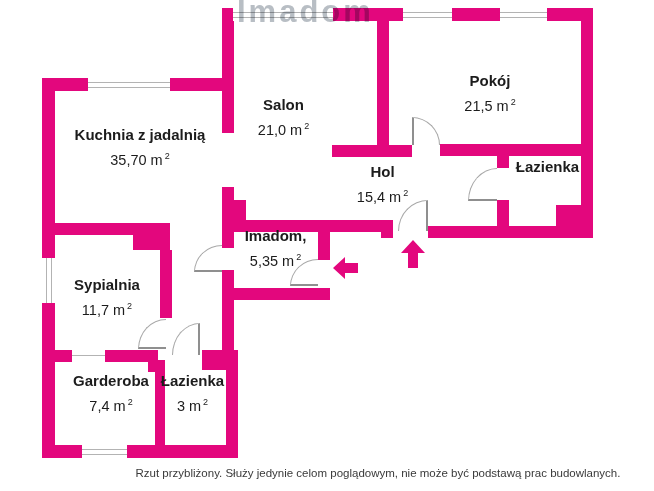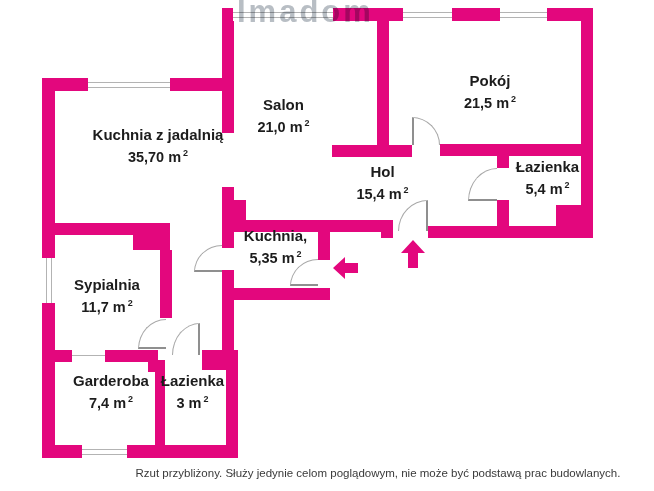--- a/index.html
+++ b/index.html
@@ -22,21 +22,21 @@
   .opening{position:absolute;background:#ffffff;z-index:2;}
   .opening::before{content:"";position:absolute;left:0;right:0;top:45%;height:1px;background:#b3b3b3;}
   .door{position:absolute;background:#ffffff;z-index:3;box-sizing:border-box;}
   .door.tl{border-radius:100% 0 0 0;border-top:1.5px solid var(--doorline);border-left:1.5px solid var(--doorline);}
   .door.tr{border-radius:0 100% 0 0;border-top:1.5px solid var(--doorline);border-right:1.5px solid var(--doorline);}
   .leaf-b{border-bottom:2px solid var(--leaf);}
   .leaf-r{border-right:2px solid var(--leaf);}
   .leaf-l{border-left:2px solid var(--leaf);}
   .rlabel{position:absolute;text-align:center;z-index:4;}
   .rname{font-weight:bold;font-size:15px;line-height:18px;white-space:nowrap;}
-  .rarea{font-size:14.5px;line-height:18px;white-space:nowrap;font-weight:bold;}
+  .rarea{font-size:14.5px;line-height:24px;white-space:nowrap;}
   .rarea .u{margin-left:4px;}
   .rarea sup{font-size:9px;margin-left:2px;}
   .arrow{position:absolute;z-index:4;}
   .arrow svg{display:block;}
   #watermark{
     position:absolute;left:237px;top:-6px;z-index:5;
     font-size:31px;font-weight:bold;letter-spacing:3px;
     color:#7e8894;opacity:0.55;mix-blend-mode:multiply;pointer-events:none;
   }
   #disclaimer{
@@ -89,21 +89,21 @@
   <div class="opening" style="left:72px;top:350px;width:33px;height:12px;"></div>
 
   <div class="door tr leaf-l" style="left:412px;top:117px;width:28px;height:28px;"></div>
   <div class="door tl leaf-b" style="left:468px;top:168px;width:29px;height:33px;"></div>
   <div class="door tl leaf-r" style="left:398px;top:200px;width:30px;height:31px;"></div>
   <div class="door tl leaf-b" style="left:194px;top:245px;width:28px;height:27px;"></div>
   <div class="door tl leaf-b" style="left:290px;top:259px;width:28px;height:27px;"></div>
   <div class="door tl leaf-b" style="left:138px;top:319px;width:28px;height:30px;"></div>
   <div class="door tl leaf-r" style="left:172px;top:323px;width:28px;height:32px;"></div>
 
-  <div class="rlabel" style="left:55px;top:126px;width:170px;margin-left:18px;">
+  <div class="rlabel" style="left:55px;top:126px;width:170px;">
     <div class="rname">Kuchnia z jadalnią</div>
     <div class="rarea"><span>35,70</span><span class="u">m</span><sup>2</sup></div>
   </div>
 
   <div class="rlabel" style="left:231px;top:96px;width:105px;">
     <div class="rname">Salon</div>
     <div class="rarea"><span>21,0</span><span class="u">m</span><sup>2</sup></div>
   </div>
 
   <div class="rlabel" style="left:435px;top:72px;width:110px;">
@@ -111,25 +111,24 @@
     <div class="rarea"><span>21,5</span><span class="u">m</span><sup>2</sup></div>
   </div>
 
   <div class="rlabel" style="left:340px;top:163px;width:85px;">
     <div class="rname">Hol</div>
     <div class="rarea"><span>15,4</span><span class="u">m</span><sup>2</sup></div>
   </div>
 
   <div class="rlabel" style="left:505px;top:158px;width:85px;">
     <div class="rname">Łazienka</div>
-    <div class="rarea"><span>5,4</span><span class="u">m</span><sup>2</sup></div>
   </div>
 
   <div class="rlabel" style="left:228px;top:227px;width:95px;">
-    <div class="rname">Kuchnia,</div>
+    <div class="rname">Imadom,</div>
     <div class="rarea"><span>5,35</span><span class="u">m</span><sup>2</sup></div>
   </div>
 
   <div class="rlabel" style="left:52px;top:276px;width:110px;">
     <div class="rname">Sypialnia</div>
     <div class="rarea"><span>11,7</span><span class="u">m</span><sup>2</sup></div>
   </div>
 
   <div class="rlabel" style="left:56px;top:372px;width:110px;">
     <div class="rname">Garderoba</div>

